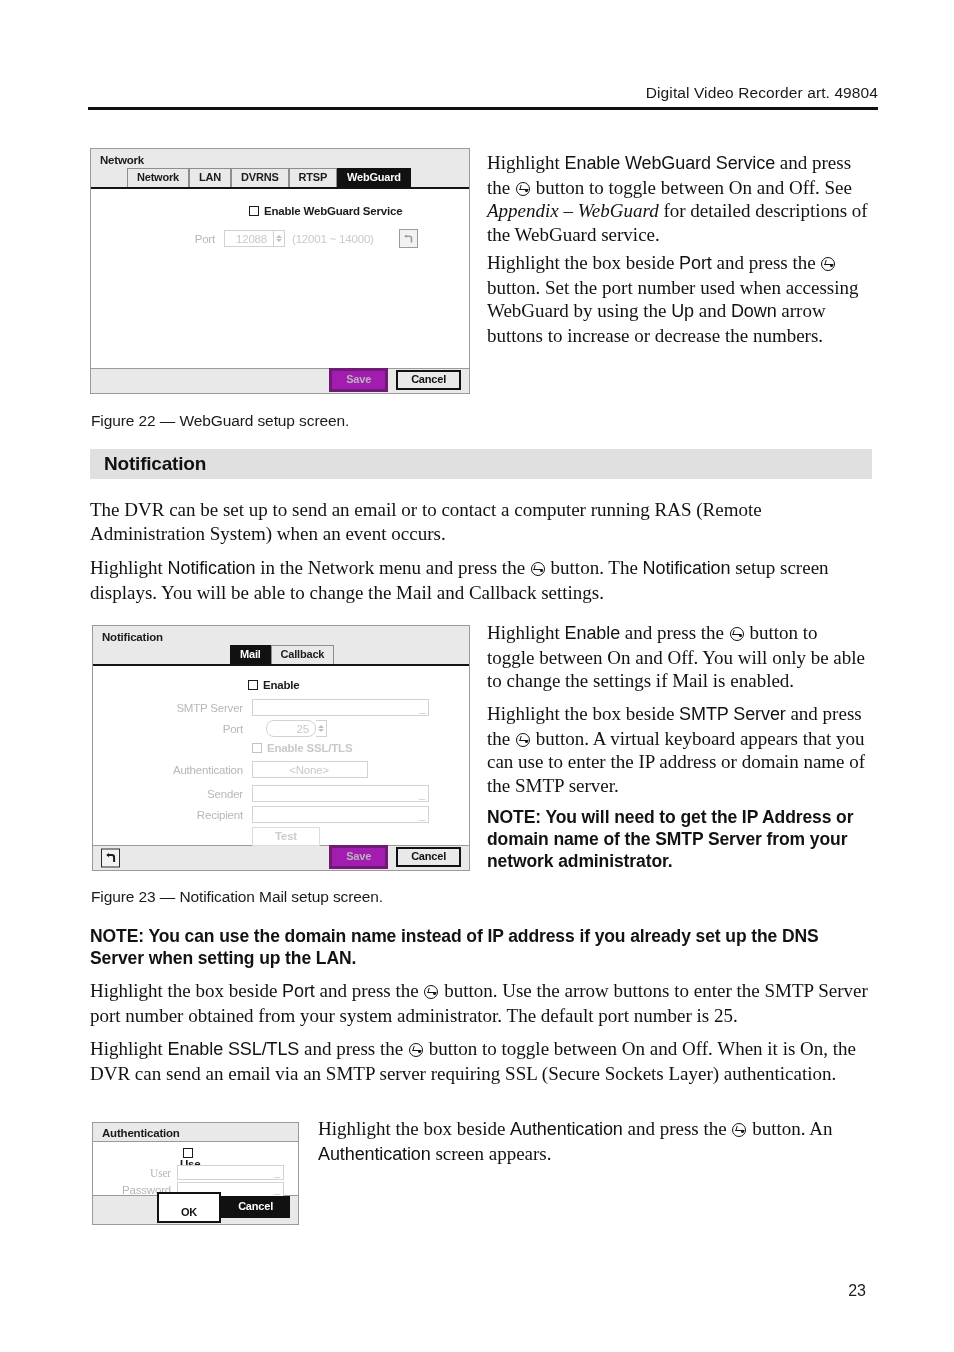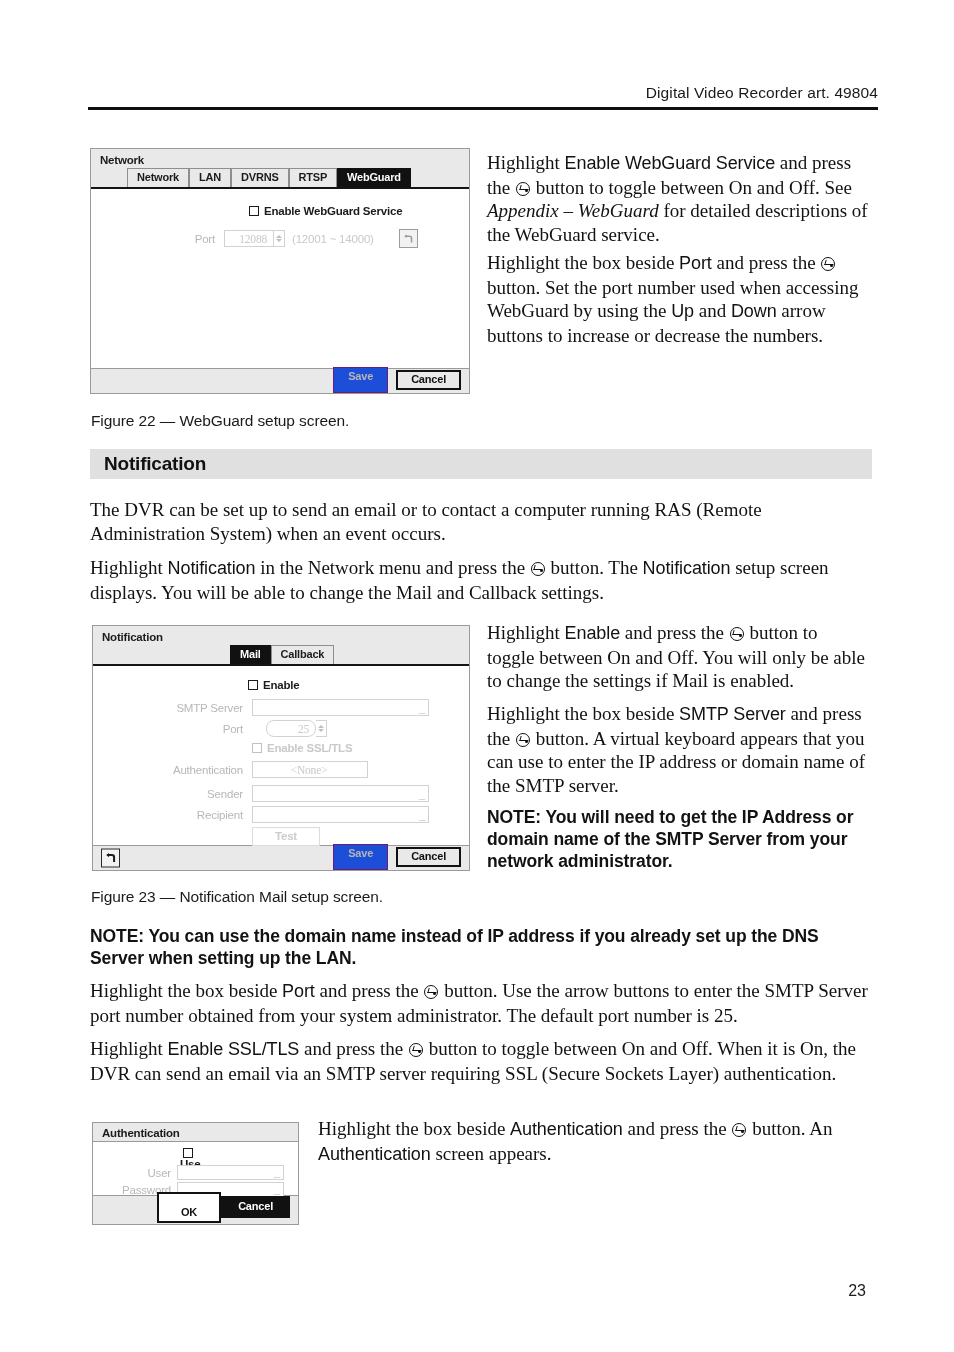--- a/index.html
+++ b/index.html
@@ -149,23 +149,23 @@
     gap:8px;
     padding:4px 8px 5px 8px;
     box-sizing:border-box;
     position:relative;
   }
   .btn {
     font-family:"Liberation Sans", sans-serif;
     font-size:11px;
     font-weight:bold;
     letter-spacing:-0.2px;
-    padding:2px 14px 9px 14px;
-    border:1px solid #701a75;
-    background:#1d4ed8;
+    padding:2px 14px 3px 14px;
+    border:3px solid #701a75;
+    background:#a21caf;
     color:#b6b6b6;
     line-height:13px;
     box-sizing:border-box;
   }
   .btn.primary {
     border:2px solid #111;
     color:#111;
     background:#e9e9e9;
     padding:1px 13px 2px 13px;
   }
@@ -233,21 +233,21 @@
     position:relative;
   }
   .field .dots {
     position:absolute;
     right:4px; bottom:1px;
     font-size:11px;
     color:#c9c9c9;
     letter-spacing:-1px;
   }
   .field.center { justify-content:center; padding-right:0; }
-  .field .val { padding-right:2px;font-family:Liberation Serif, serif; }
+  .field .val { padding-right:2px; }
 
   .spin {
     width:11px; height:17px;
     border:1px solid #d2d2d2;
     border-left:none;
     background:#fff;
     box-sizing:border-box;
     display:flex; flex-direction:column;
     align-items:center; justify-content:center;
     gap:1px;
@@ -467,21 +467,21 @@
     <div class="dlg-title" style="padding:4px 0 2px 9px;">Authentication</div>
 
     <div class="dlg-body" style="height:55px; border-top:1px solid #9a9a9a;">
 
       <div class="row" style="position:absolute; left:87px; top:6px;flex-direction:column;">
         <span class="chk"></span>
         <span class="chktxt">Use</span>
       </div>
 
       <div class="row" style="position:absolute; left:8px; top:23px; width:195px;">
-        <span class="lbl" style="width:70px;">User</span>
+        <span class="lbl" style="width:70px;font-family:Liberation Serif, serif;">User</span>
         <span class="field" style="width:107px; margin-left:6px; height:15px;">
           <span class="val"></span>
           <span class="dots">_</span>
         </span>
       </div>
 
       <div class="row" style="position:absolute; left:8px; top:40px; width:195px;">
         <span class="lbl" style="width:70px;">Password</span>
         <span class="field" style="width:107px; margin-left:6px; height:15px;">
           <span class="val"></span>

